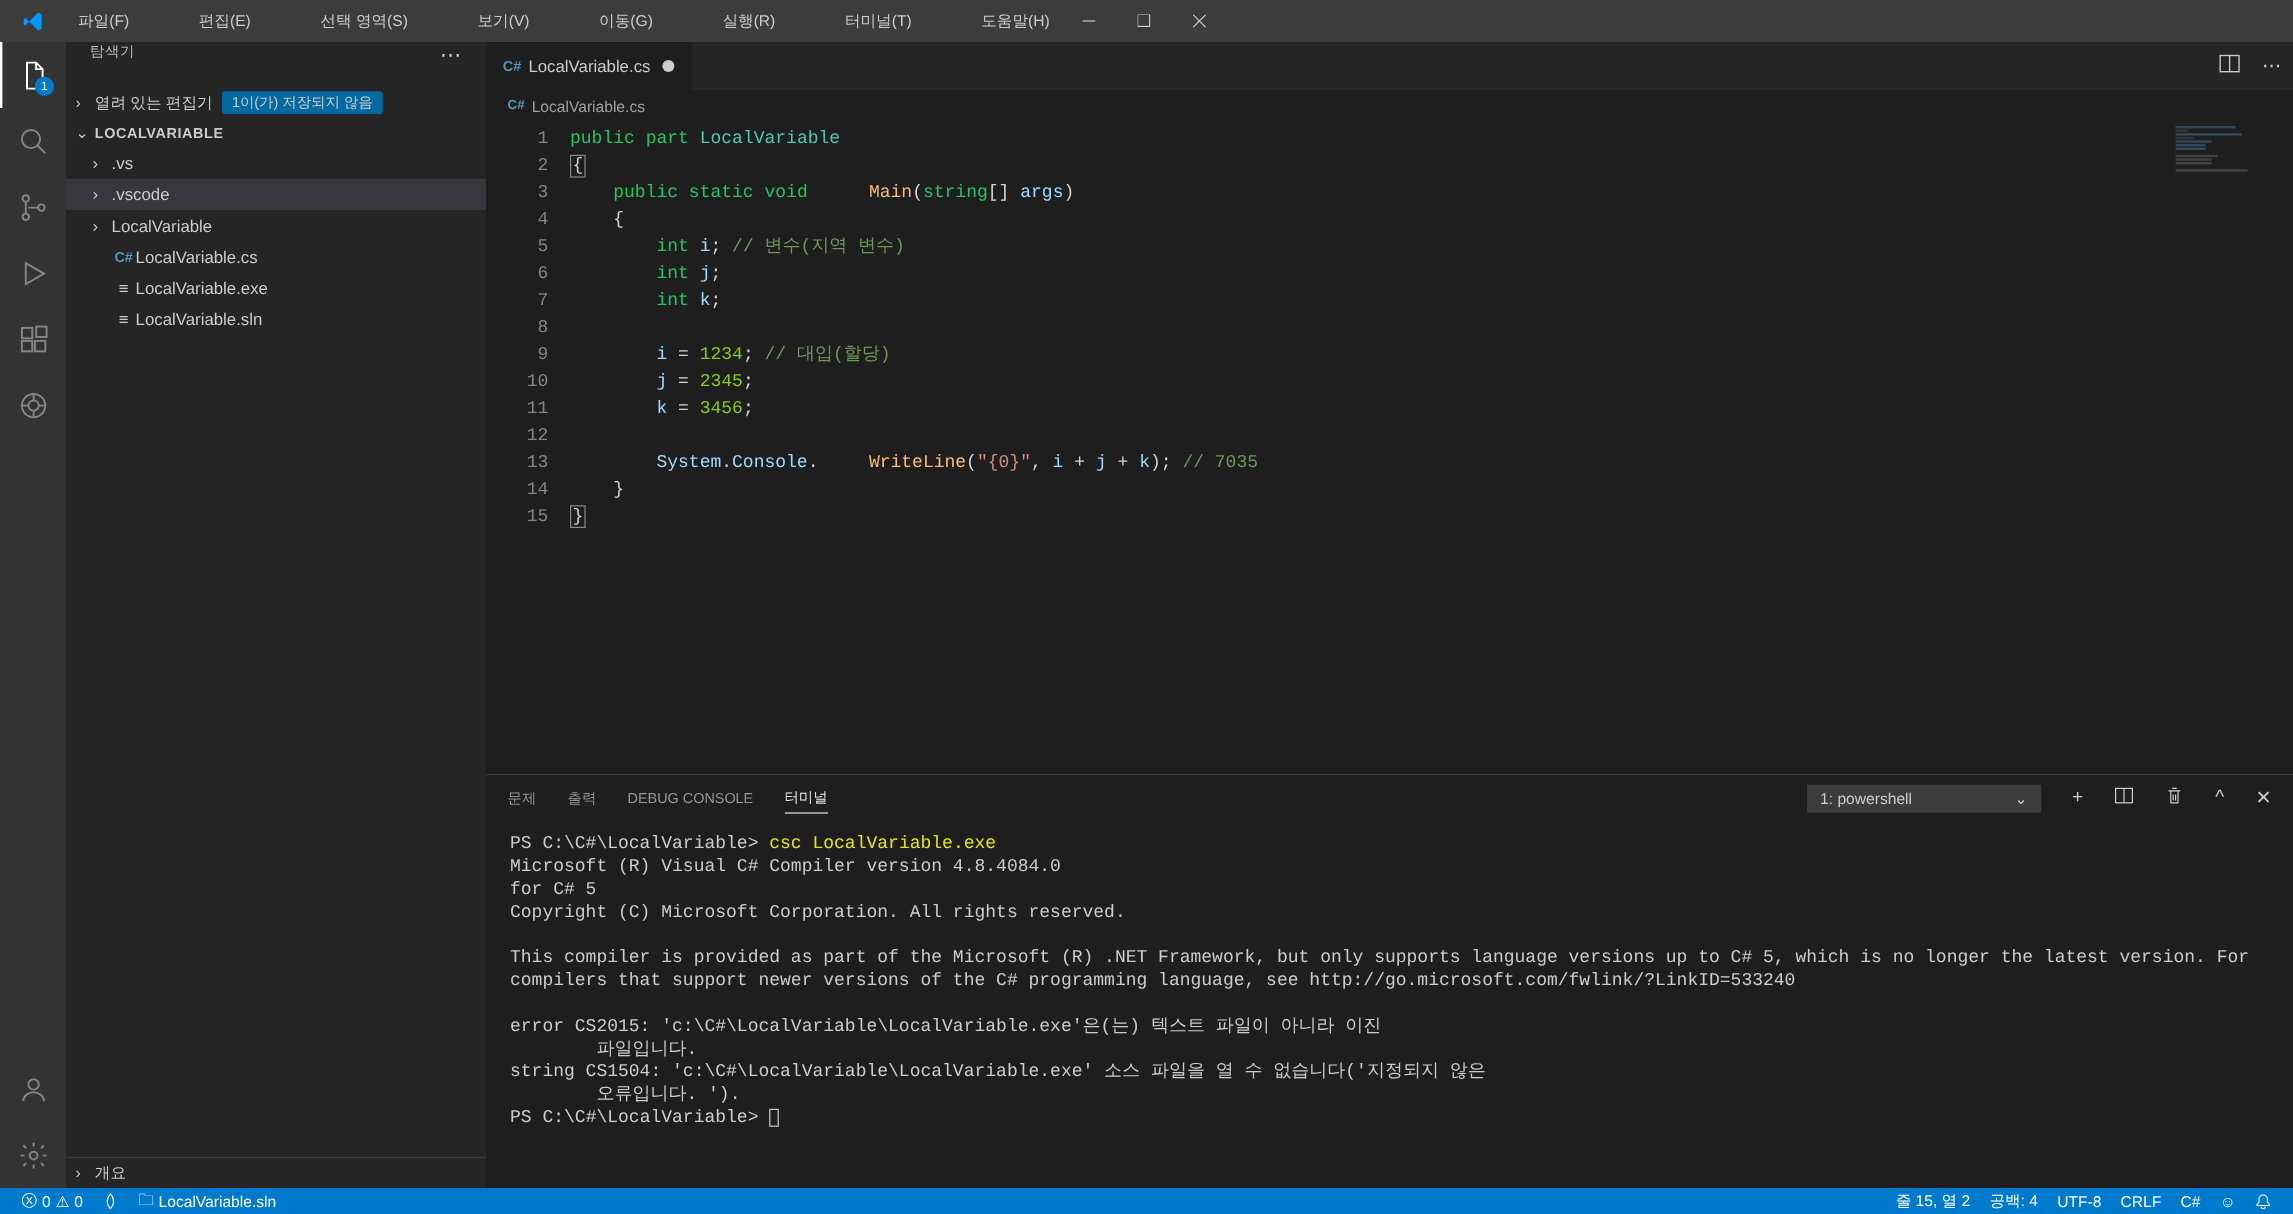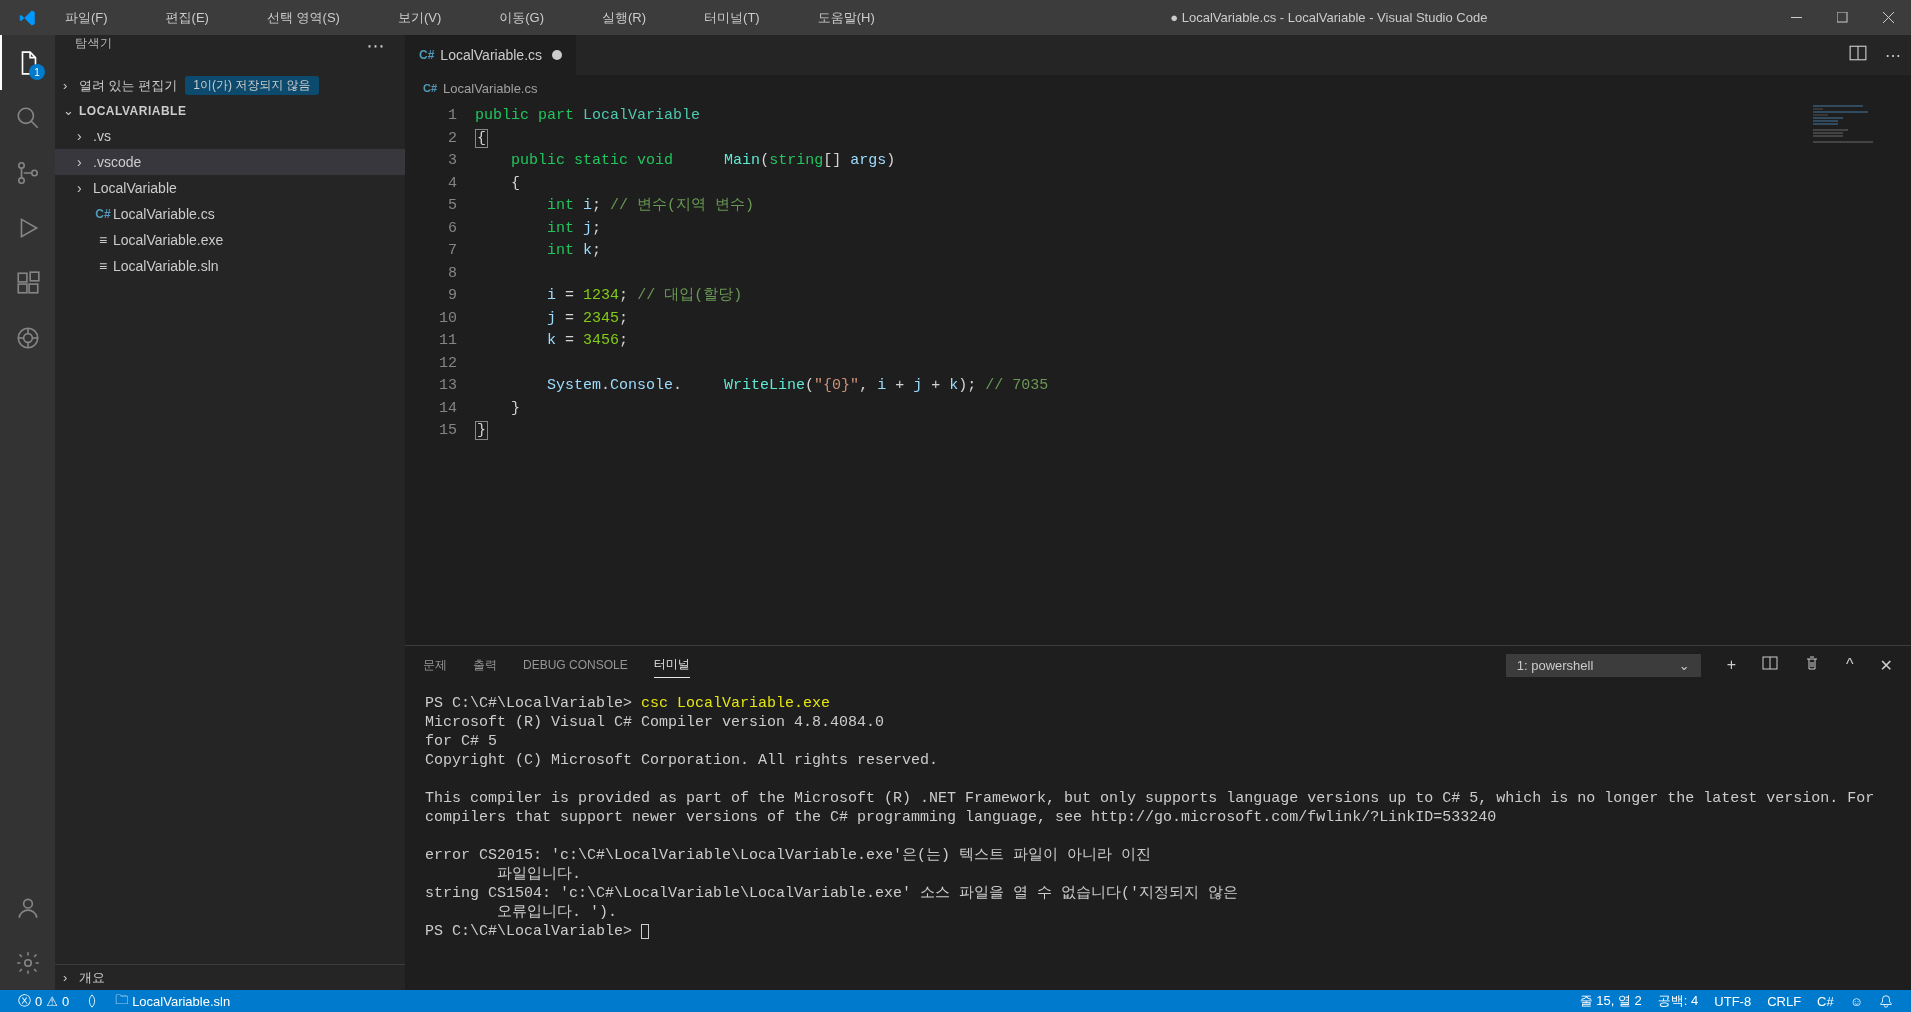--- a/index.html
+++ b/index.html
@@ -18,21 +18,21 @@
 .activitybar .item { width: 55px; height: 55px; display: flex; align-items: center; justify-content: center; cursor: pointer; color: #858585; position: relative; }
 .activitybar .item.active { color: #ffffff; border-left: 2px solid #ffffff; }
 .activitybar .item .badge { position: absolute; bottom: 10px; right: 10px; background: #007acc; color: #fff; border-radius: 10px; font-size: 10px; min-width: 16px; height: 16px; display: flex; align-items: center; justify-content: center; padding: 0 4px; }
 .sidebar { width: 350px; background: #252526; display: flex; flex-direction: column; font-size: 14px; }
 .sidebar-header { height: 38px; display: flex; padding: 0 20px; color: #bbbbbb; font-size: 12px; letter-spacing: 0.5px; }
 .sidebar-header .sp { flex: 1; }
 .sidebar-header .dots { cursor: pointer; color: #cccccc; font-size: 18px; }
 .section-header { height: 25px; display: flex; align-items: center; padding: 0 8px; cursor: pointer; font-size: 13px; }
 .section-header .chev { width: 16px; display: inline-block; }
 .section-header .label { font-weight: 400; }
-.section-header .badge-box { margin-left: 8px; background: #0c4a6e; padding: 1px 8px; border-radius: 3px; font-size: 12px; }
+.section-header .badge-box { margin-left: 8px; background: #0369a1; padding: 1px 8px; border-radius: 3px; font-size: 12px; }
 .section-header.bold .label { font-weight: 700; letter-spacing: 0.5px; font-size: 12px; }
 .tree-item { height: 26px; display: flex; align-items: center; padding-left: 22px; cursor: pointer; font-size: 14px; }
 .tree-item.selected { background: #37373d; }
 .tree-item .chev { width: 16px; display: inline-block; color: #cccccc; }
 .tree-item .ficon { width: 20px; display: inline-flex; align-items: center; justify-content: center; }
 .tree-item .ficon.cs { color: #519aba; font-weight: bold; font-size: 12px; }
 .tree-item .ficon.file { color: #cccccc; }
 .outline-sec { position: absolute; bottom: 22px; left: 55px; width: 350px; height: 26px; background: #252526; border-top: 1px solid #3c3c3c; display: flex; align-items: center; padding: 0 8px; font-size: 13px; cursor: pointer; }
 .editor-area { flex: 1; display: flex; flex-direction: column; background: #1e1e1e; }
 .tabbar { height: 40px; background: #252526; display: flex; align-items: stretch; }
@@ -43,21 +43,21 @@
 .tabbar .actions { display: flex; align-items: center; padding: 0 10px; gap: 18px; color: #cccccc; }
 .breadcrumb { height: 26px; display: flex; align-items: center; padding-left: 18px; font-size: 13px; color: #a0a0a0; background: #1e1e1e; }
 .breadcrumb .ficon { margin-right: 6px; }
 .code-area { flex: 1; display: flex; font-family: Consolas, "Courier New", monospace; font-size: 15px; line-height: 22.5px; position: relative; overflow: hidden; }
 .gutter { width: 70px; text-align: right; color: #858585; padding-right: 18px; padding-top: 4px; user-select: none; }
 .code { flex: 1; padding-top: 4px; white-space: pre; }
 .minimap { position: absolute; top: 4px; right: 18px; width: 80px; height: 40px; opacity: 0.35; }
 .minimap div { height: 2px; margin-bottom: 1px; }
 .k-blue { color: #22c55e; }
 .k-type { color: #4ec9b0; }
-.k-func { color: #5eead4; padding-left: 42px; }
+.k-func { color: #fdba74; padding-left: 42px; }
 .k-str { color: #ce9178; }
 .k-num { color: #84cc16; }
 .k-cmt { color: #6a9955; }
 .k-var { color: #9cdcfe; }
 .k-punc { color: #d4d4d4; }
 .panel { height: 345px; border-top: 1px solid #3c3c3c; display: flex; flex-direction: column; background: #1e1e1e; }
 .panel-tabs { height: 38px; display: flex; align-items: center; padding: 0 18px; font-size: 12px; color: #969696; gap: 26px; }
 .panel-tabs .ptab { cursor: pointer; padding: 4px 0; }
 .panel-tabs .ptab.active { color: #e7e7e7; border-bottom: 1px solid #e7e7e7; }
 .panel-tabs .sp { flex: 1; }
@@ -83,21 +83,20 @@
   <div class="menu">
     <span>파일(F)</span>
     <span>편집(E)</span>
     <span>선택 영역(S)</span>
     <span>보기(V)</span>
     <span>이동(G)</span>
     <span>실행(R)</span>
     <span>터미널(T)</span>
     <span>도움말(H)</span>
   </div>
-  <div class="title">● LocalVariable.cs - LocalVariable - Visual Studio Code</div>
   <div class="winctrl">
     <div>
         <svg width="11" height="11" viewBox="0 0 11 11">
           <rect y="5" width="11" height="1"></rect>
         </svg>
       </div>
     <div>
         <svg width="11" height="11" viewBox="0 0 11 11">
           <rect x="0" y="0" width="10" height="10" fill="none" stroke="currentColor" stroke-width="1"></rect>
         </svg>

